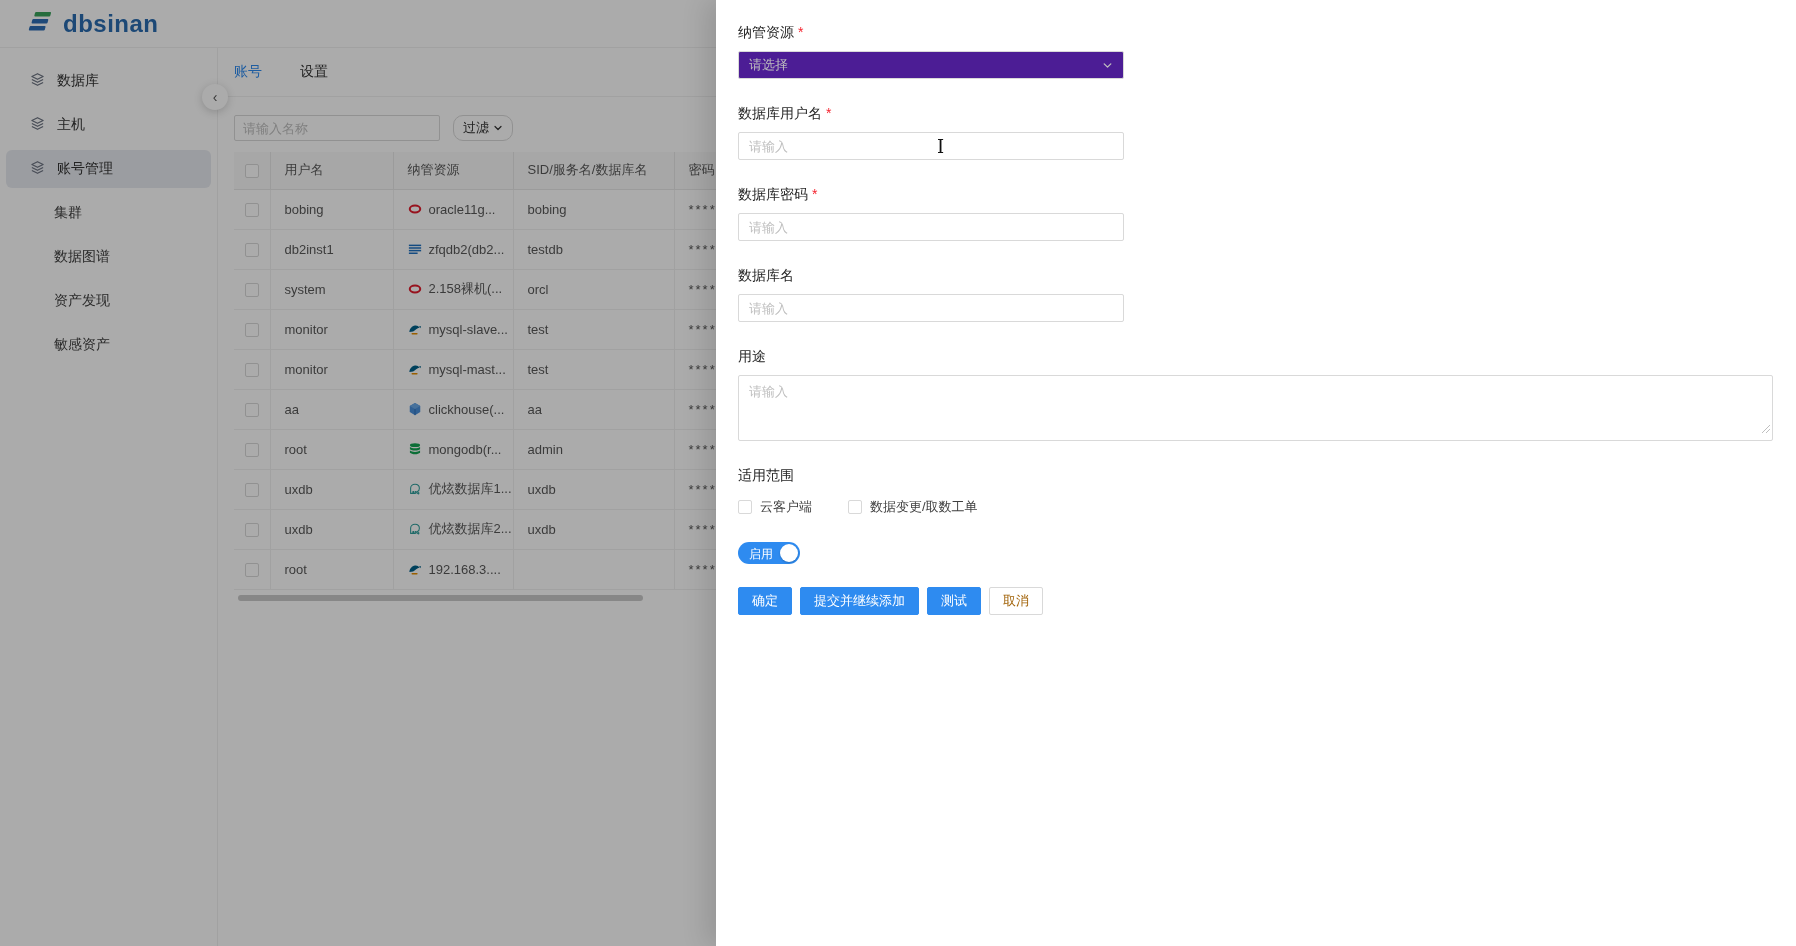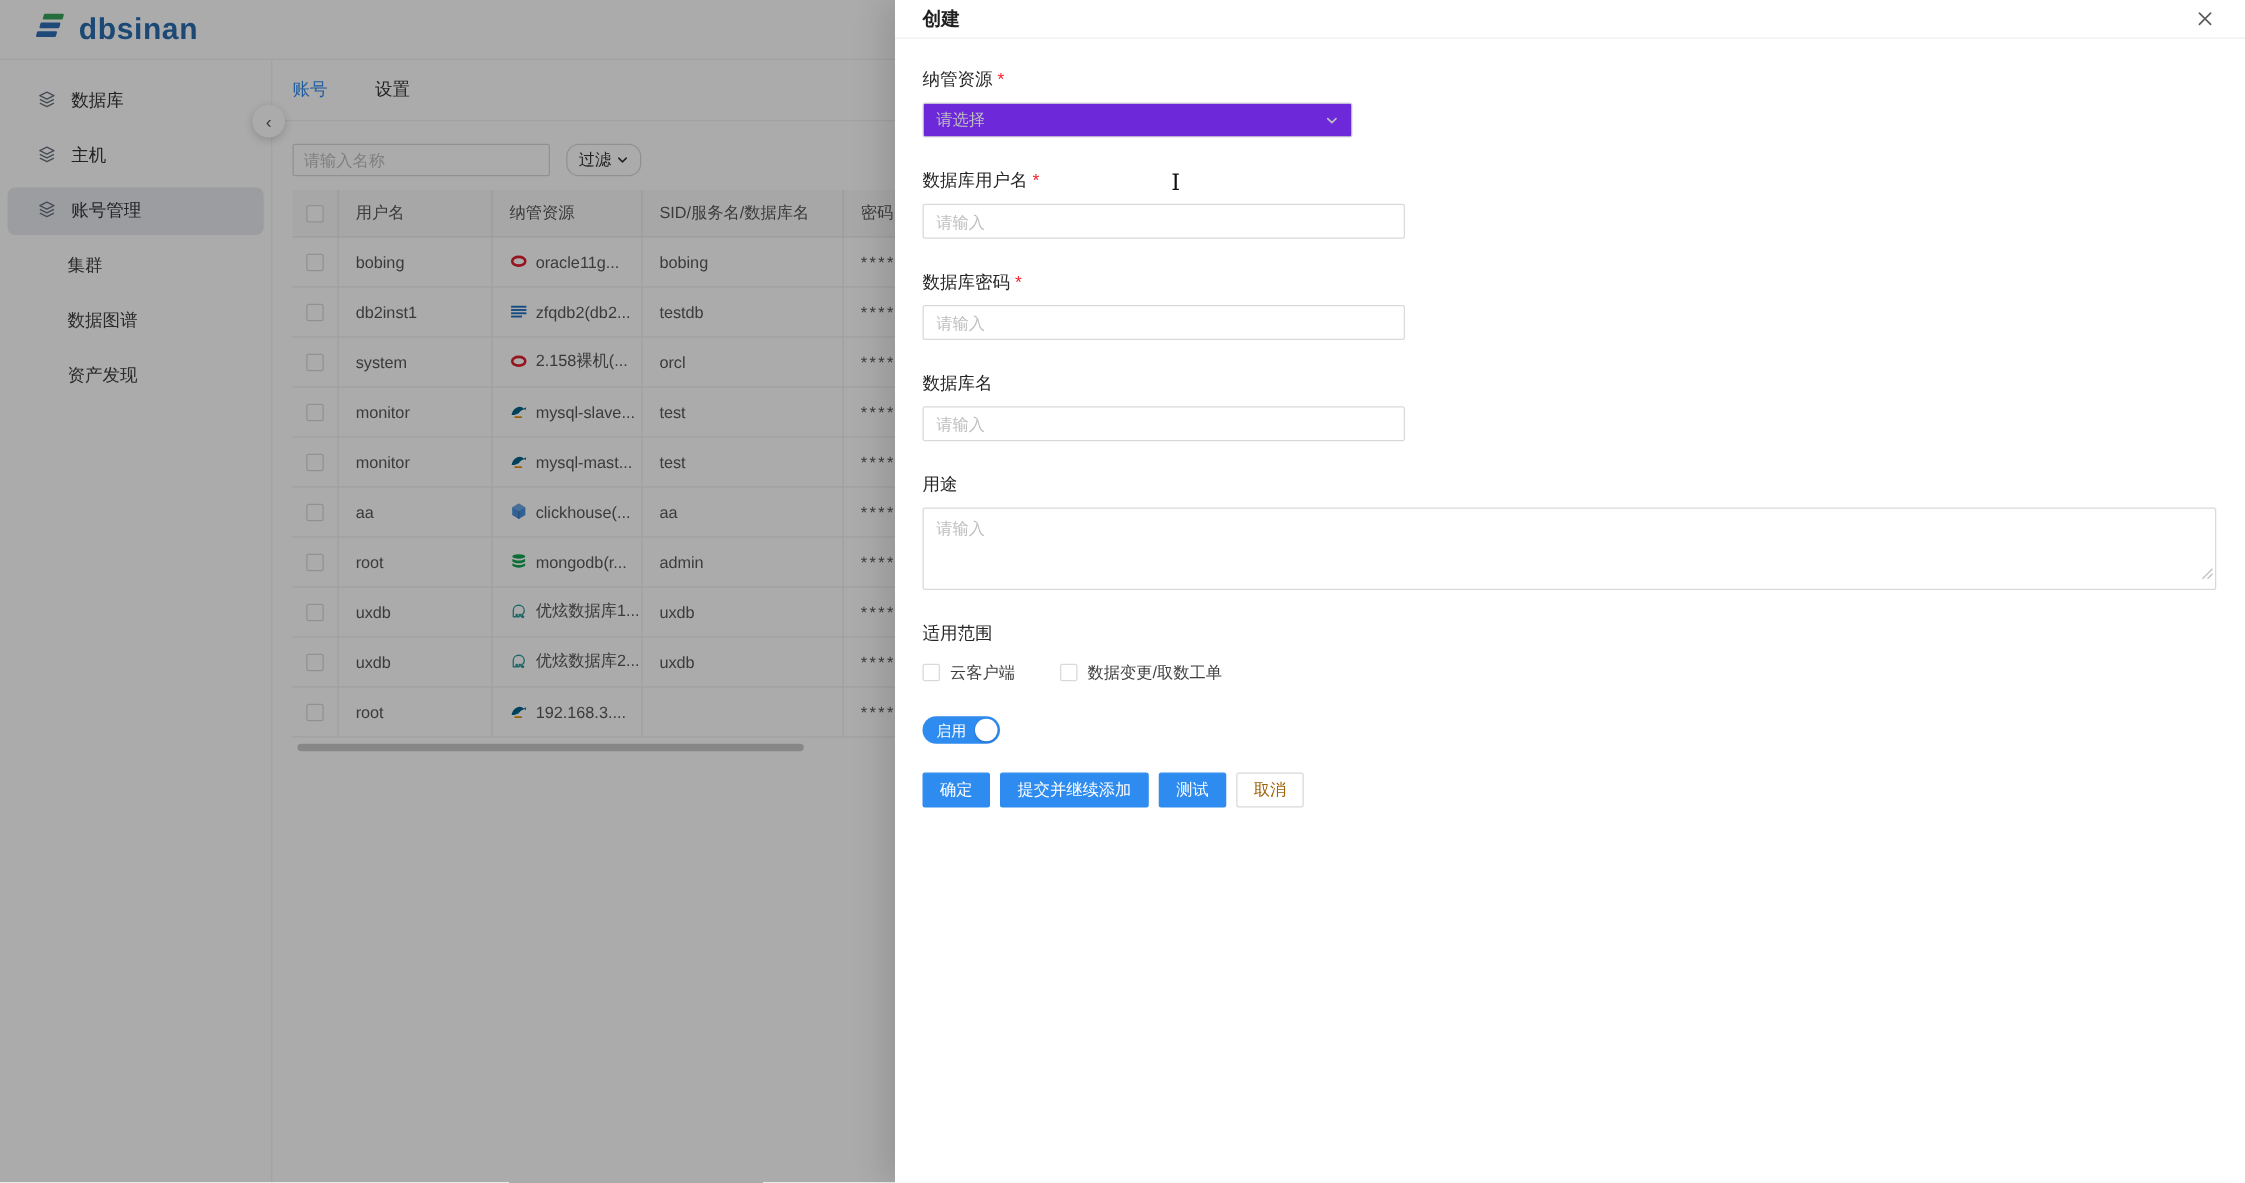--- a/index.html
+++ b/index.html
@@ -68,22 +68,22 @@
   .d-title { font-size:15px; font-weight:600; color:#1f1f1f; }
   .d-close { width:16px; height:16px; display:flex; align-items:center; justify-content:center;
     color:#595959; cursor:pointer; }
   .d-body { padding:24px 24px 0 22px; position:relative; }
   .field { margin-bottom:26px; }
   .flabel { font-size:14px; color:#262626; }
   .req { color:#f5222d; margin-left:4px; }
   .ctl { margin-top:9px; width:386px; height:28px; border:1px solid #d9d9d9; border-radius:2px;
     font-size:13px; color:#333; padding:0 10px; background:#fff; font-family:inherit; outline:none; }
   .ctl::placeholder { color:#bfbfbf; }
-  .selectbox { margin-top:9px; width:344px; height:28px; border:1px solid #d9d9d9; border-radius:2px;
-    display:flex; align-items:center; justify-content:space-between; padding:0 10px; cursor:pointer; background:#6d28d9; }
+  .selectbox { margin-top:9px; width:386px; height:28px; border:1px solid #d9d9d9; border-radius:2px;
+    display:flex; align-items:center; justify-content:space-between; padding:0 10px; cursor:pointer; background:#4c1d95; }
   .selectbox .ph { font-size:13px; color:#bfbfbf; }
   .selectbox .chev { color:#bfbfbf; display:flex; }
   .ta-wrap { position:relative; margin-top:9px; width:1035px; }
   textarea.ctl { width:1035px; height:66px; padding:7px 10px; resize:none; display:block; margin-top:0; }
   .ta-corner { position:absolute; right:2px; bottom:3px; pointer-events:none; }
   .scope-options { margin-top:13px; display:flex; gap:36px; }
   .scope-opt { display:flex; align-items:center; gap:8px; font-size:13px; color:#404040; cursor:pointer; }
   .status-sec { margin-top:8px; }
   .toggle { margin-top:12px; position:relative; width:62px; height:22px; border-radius:11px;
     background:#2e8bf0; cursor:pointer; }
@@ -146,20 +146,23 @@
         </div>
         <div class="side-item sub">
           <span>集群</span>
         </div>
         <div class="side-item sub">
           <span>数据图谱</span>
         </div>
         <div class="side-item sub">
           <span>资产发现</span>
         </div>
+        <div class="side-item sub">
+          <span>敏感资产</span>
+        </div>
       </div>
   </div>
   <div class="collapse-btn">‹</div>
 
   <div class="content">
     <div class="tabsbar" id="tabs-bar">
         <span class="tab active">账号</span>
         <span class="tab">设置</span>
       </div>
     <div class="toolbar">
@@ -370,28 +373,20 @@
         </tbody>
     </table>
     <div class="hscroll">
       <div class="thumb"></div>
     </div>
   </div>
 
   <div class="mask"></div>
 
   <div class="drawer">
-    <div class="d-header">
-      <span class="d-title">创建</span>
-      <span class="d-close">
-        <svg width="12" height="12" viewBox="0 0 12 12">
-          <path d="M1.5 1.5 10.5 10.5 M10.5 1.5 1.5 10.5" stroke="#595959" stroke-width="1.3" stroke-linecap="round"></path>
-        </svg>
-      </span>
-    </div>
 
     <div class="d-body">
       <div class="field">
         <div class="flabel">
           <span>纳管资源</span><span class="req">*</span>
         </div>
         <div class="selectbox">
           <span class="ph">请选择</span>
           <span class="chev">
             <svg width="11" height="11" viewBox="0 0 10 10">

